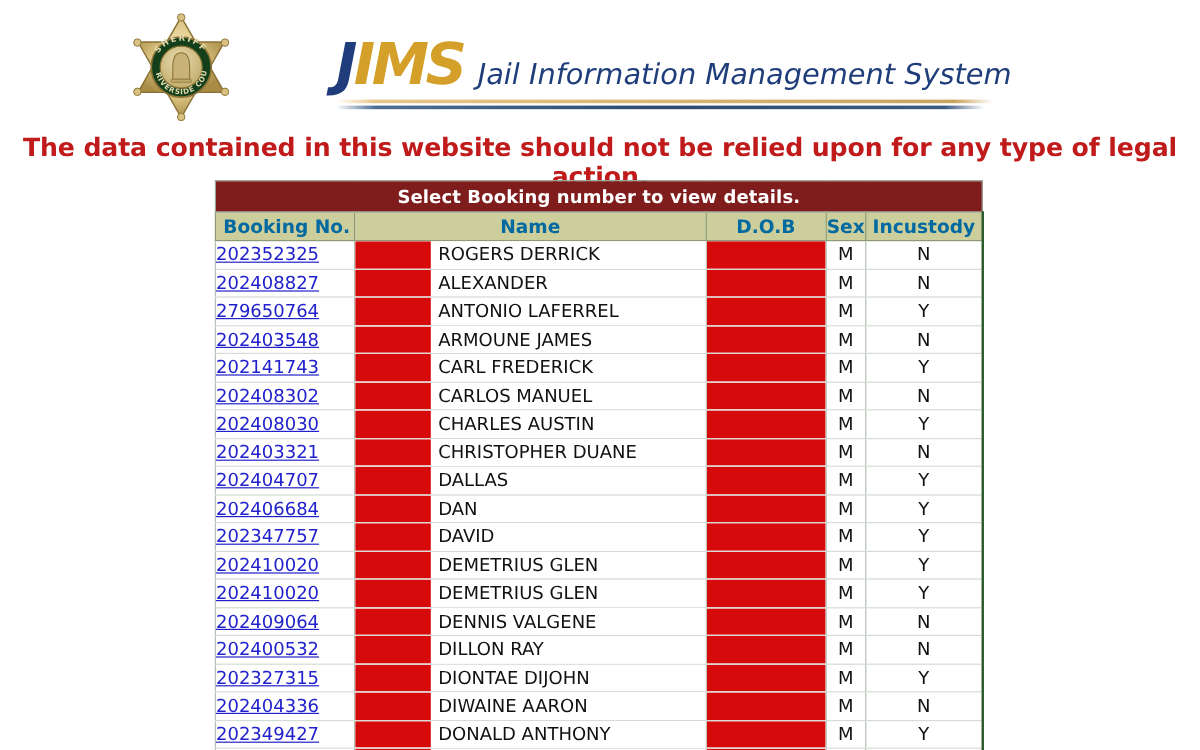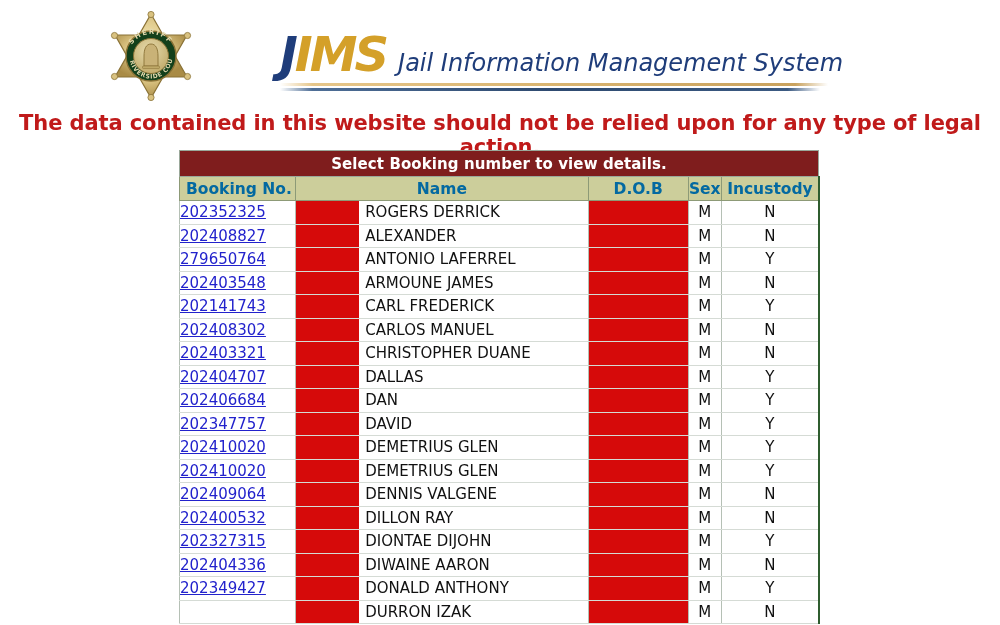--- a/index.html
+++ b/index.html
@@ -375,20 +375,34 @@
               <div class="name-text">CARLOS MANUEL</div>
             </div>
           </td>
           <td class="dob">
             <div class="redact-dob"></div>
           </td>
           <td class="sex">M</td>
           <td class="cust">N</td>
         </tr>
         <tr>
+          <td class="book"><a>202408030</a></td>
+          <td class="name">
+            <div class="name-inner">
+              <div class="redact-name"></div>
+              <div class="name-text">CHARLES AUSTIN</div>
+            </div>
+          </td>
+          <td class="dob">
+            <div class="redact-dob"></div>
+          </td>
+          <td class="sex">M</td>
+          <td class="cust">Y</td>
+        </tr>
+        <tr>
           <td class="book"><a>202403321</a></td>
           <td class="name">
             <div class="name-inner">
               <div class="redact-name"></div>
               <div class="name-text">CHRISTOPHER DUANE</div>
             </div>
           </td>
           <td class="dob">
             <div class="redact-dob"></div>
           </td>

